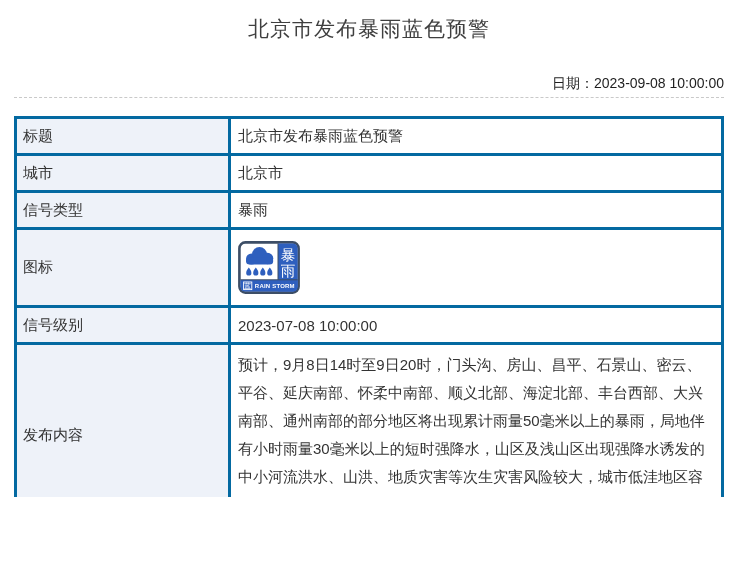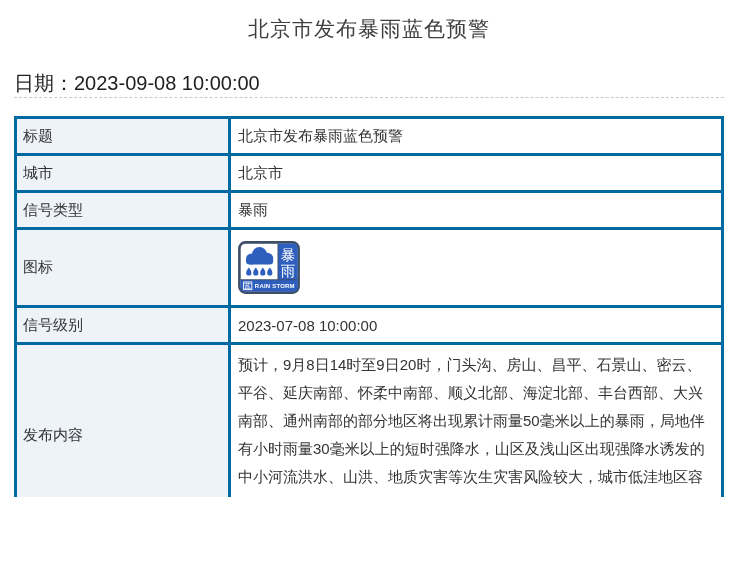--- a/index.html
+++ b/index.html
@@ -19,21 +19,22 @@
   .page-title {
     margin-top: 15px;
     text-align: center;
     font-size: 21px;
     line-height: 28px;
     color: #3f3f3f;
     letter-spacing: 1px;
   }
   .date-line {
     margin: 30px 14px 0 14px;
-    font-size: 20px;
+    text-align: right;
+    font-size: 14px;
     line-height: 20px;
     color: #1f1f1f;
   }
   .dashed-sep {
     margin: 4px 14px 0 14px;
     border-bottom: 1px dashed #c9c9c9;
     height: 0;
   }
   table.alert-table {
     margin: 18px 14px 0 14px;

